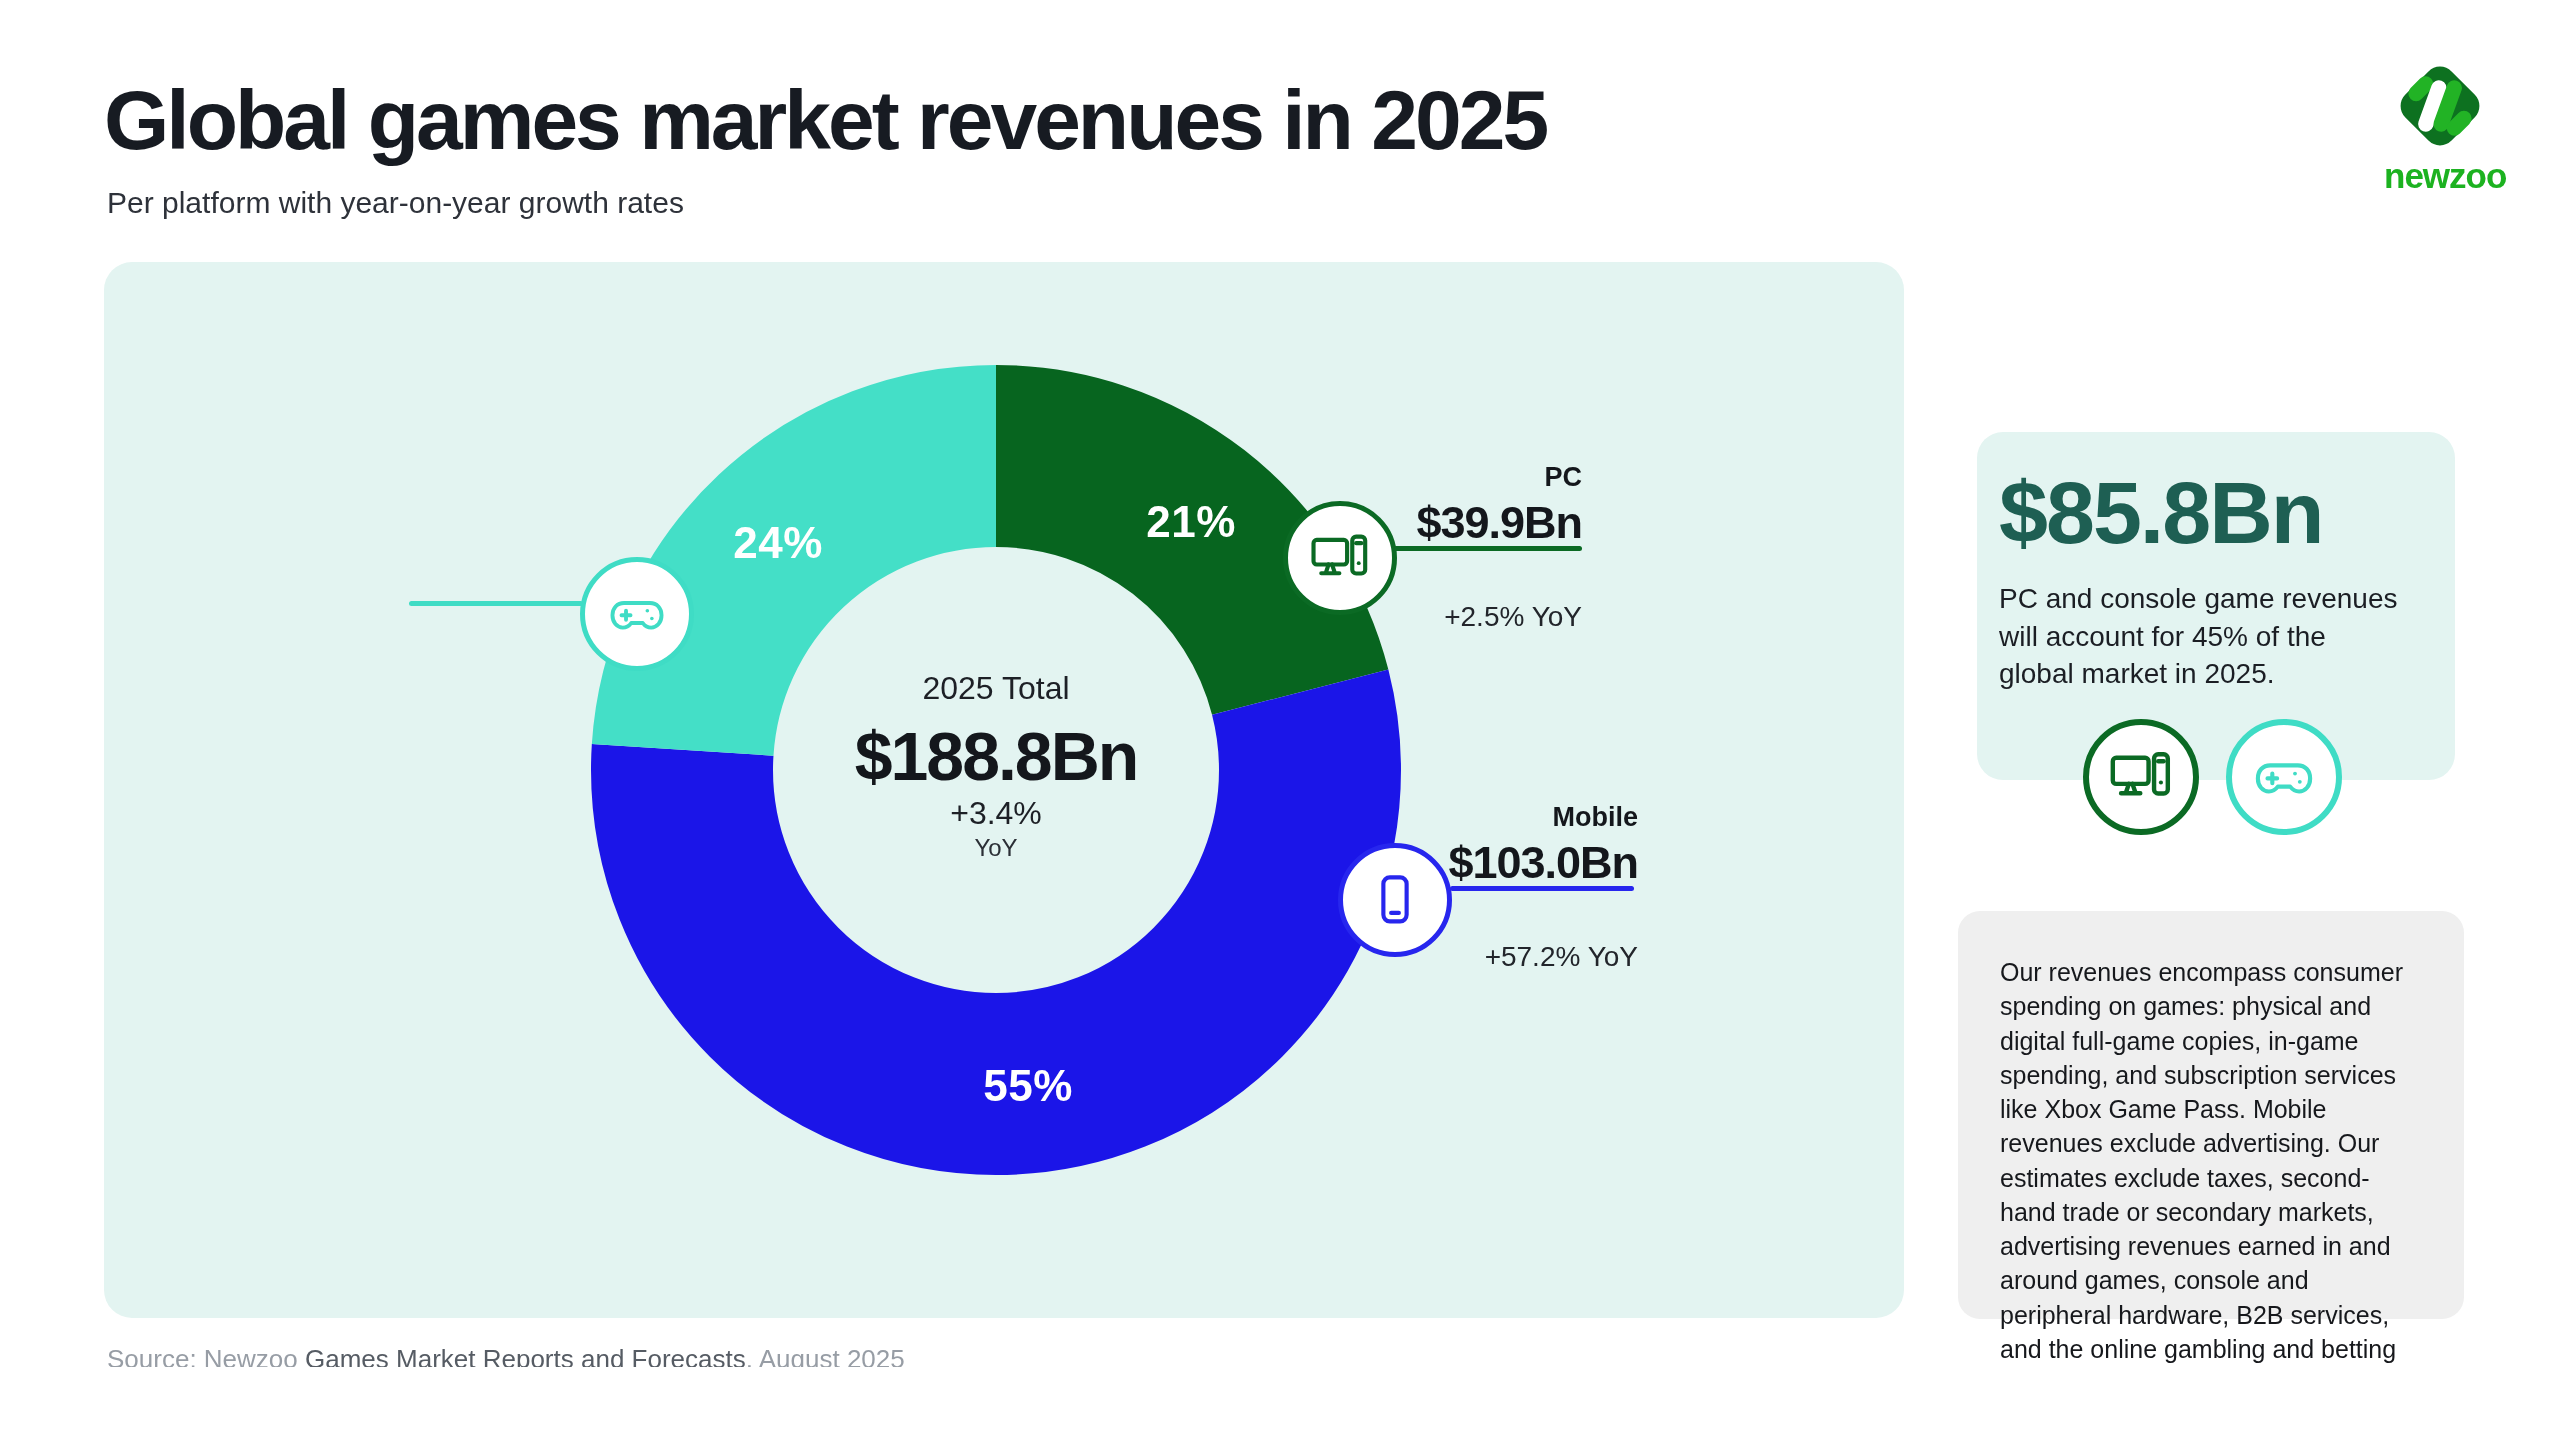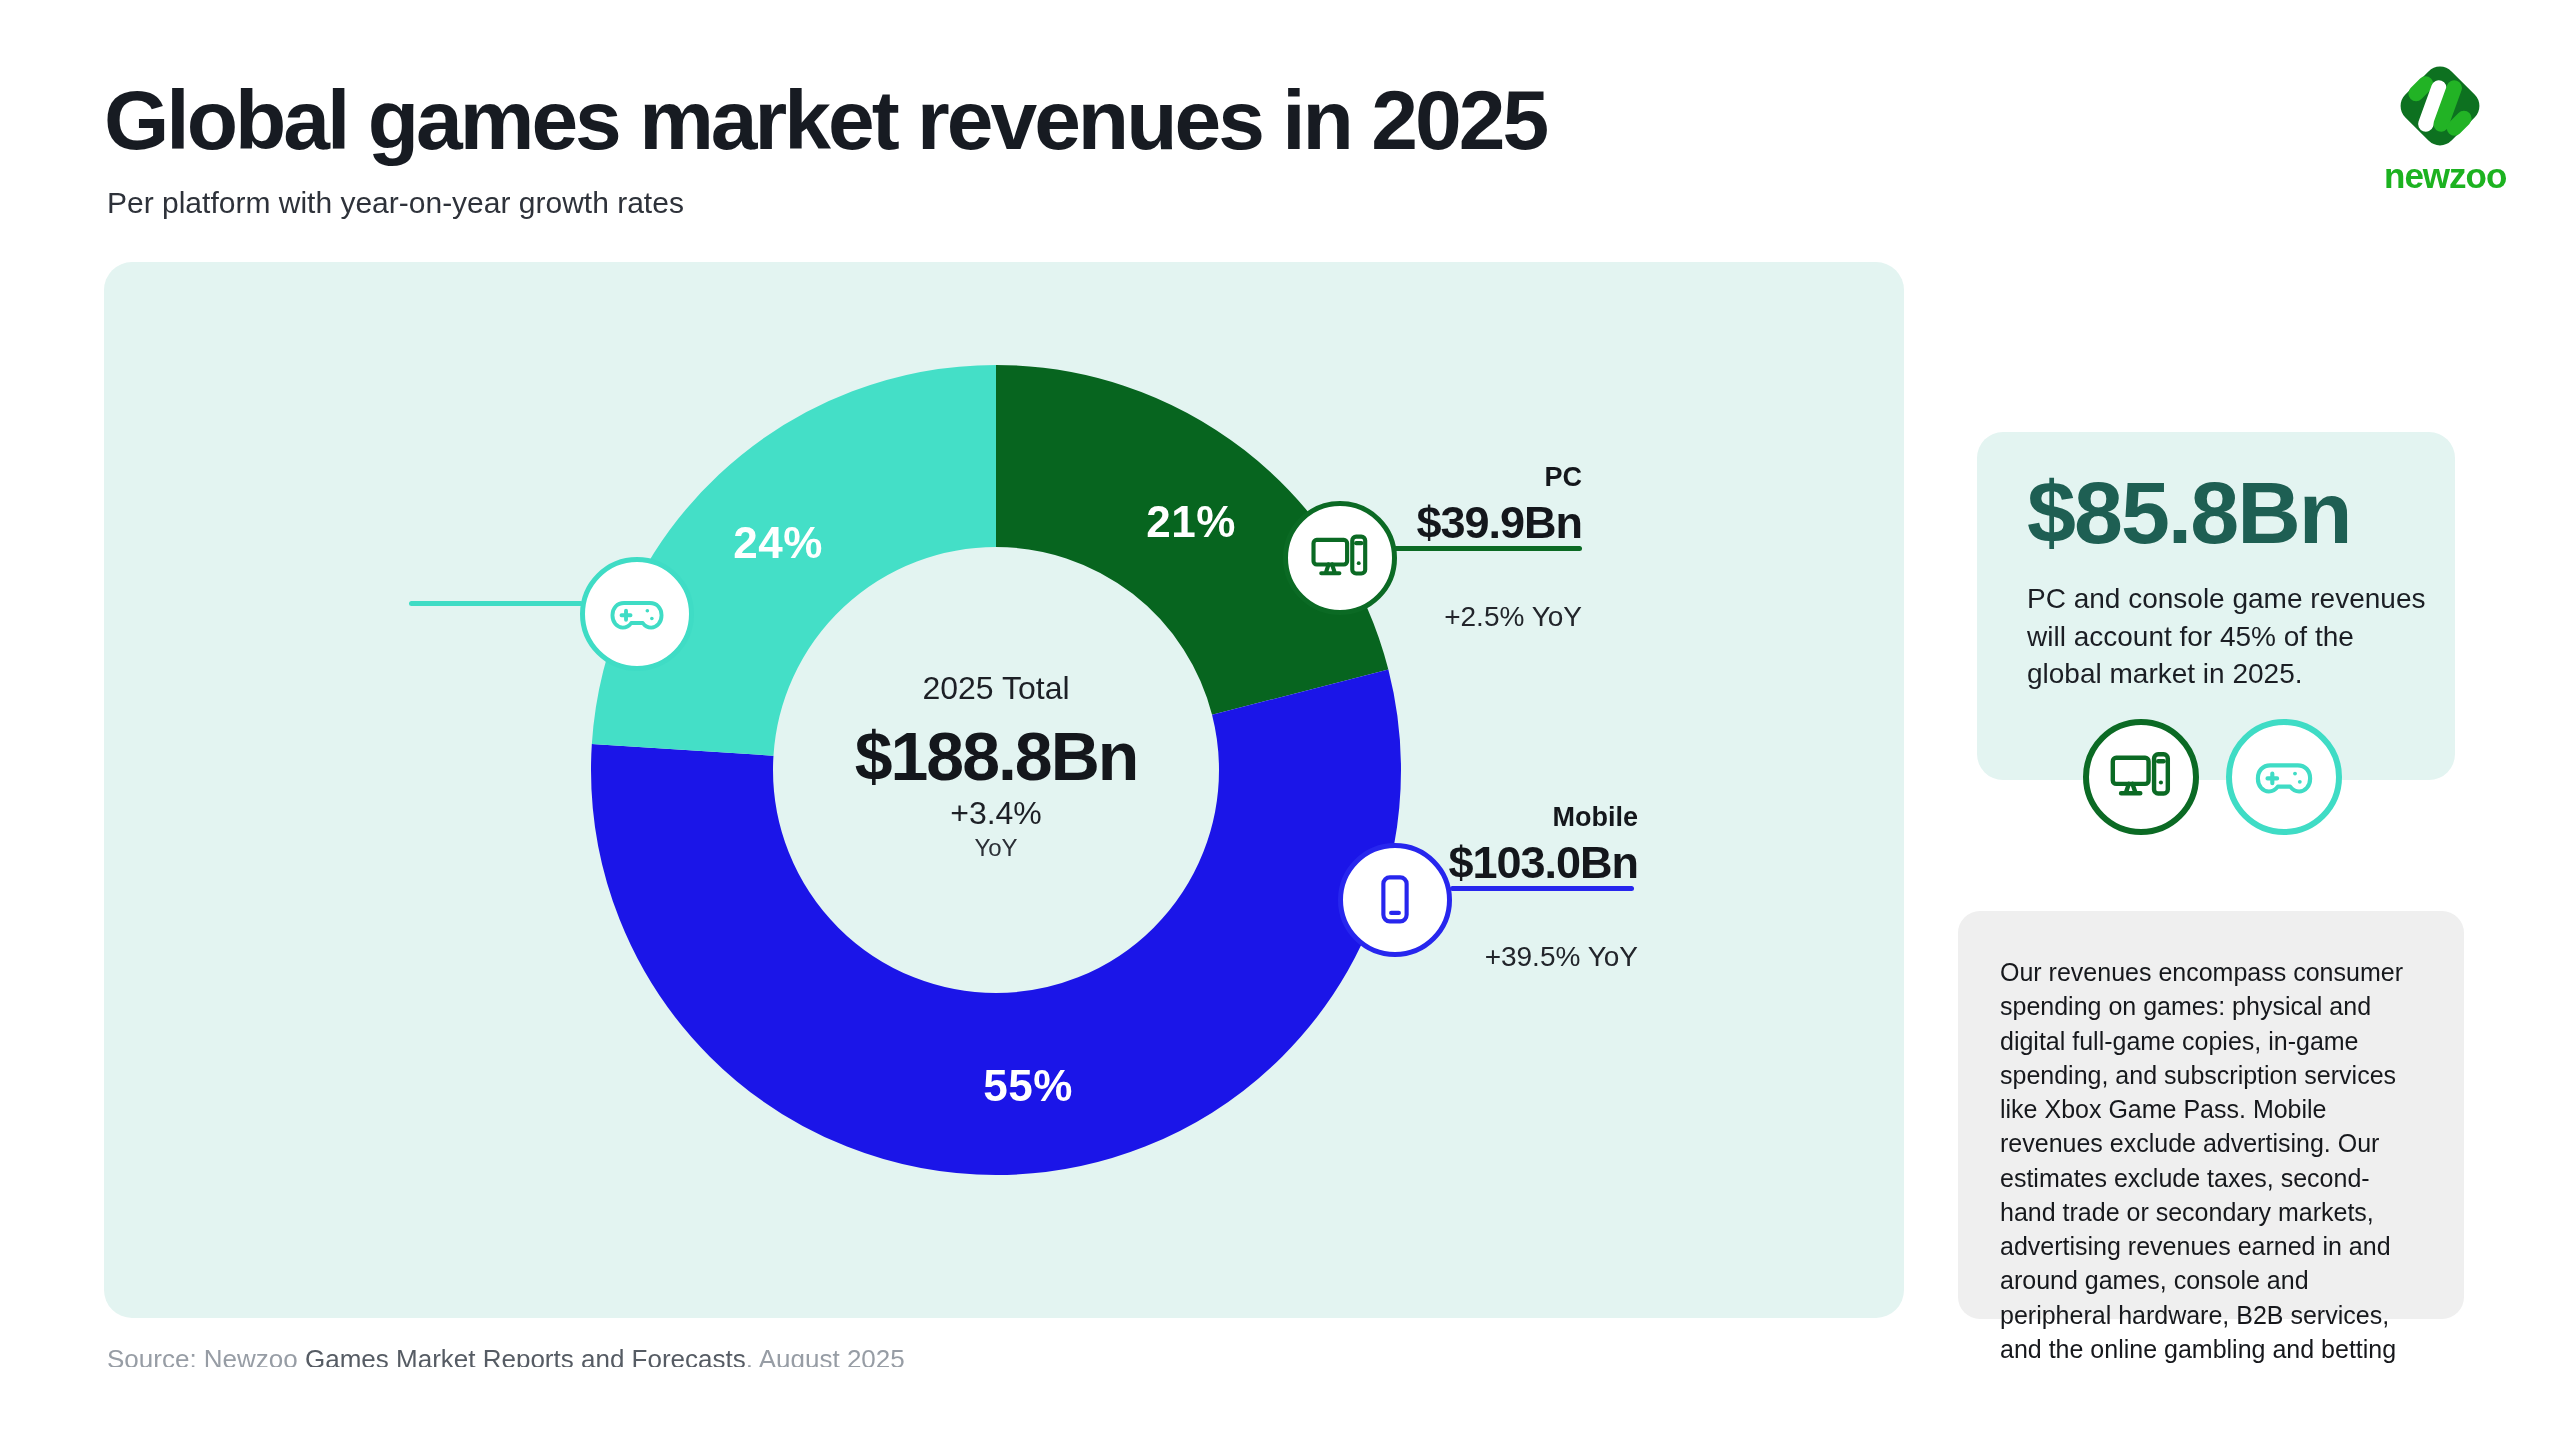--- a/index.html
+++ b/index.html
@@ -51,21 +51,21 @@
   .callout .rev { font-size:45px; font-weight:700; letter-spacing:-1px; color:#14171c; margin-top:4px; }
   .callout .yoy { font-size:28px; color:#22252b; }
   .co-console { left:409px; top:514px; text-align:left; }
   .co-console .yoy { margin-top:56px; }
   .co-pc { right:978px; top:462px; text-align:right; }
   .co-pc .yoy { margin-top:52px; }
   .co-mobile { right:922px; top:802px; text-align:right; }
   .co-mobile .yoy { margin-top:52px; }
 
   
-  .highlight-panel { position:absolute; left:1977px; top:432px; width:478px; height:348px; background:#e3f4f1; border-radius:26px; padding:30px 50px; }
+  .highlight-panel { position:absolute; left:1977px; top:432px; width:478px; height:348px; background:#e3f4f1; border-radius:26px; padding:30px 22px; }
   .hl-value { font-size:88px; font-weight:800; letter-spacing:-2px; color:#1e5f53; }
   .hl-text { margin-top:16px; font-size:28px; line-height:1.34; color:#1b1e24; width:408px; }
 
   .badge { position:absolute; width:116px; height:116px; border-radius:50%; background:#ffffff; display:flex; align-items:center; justify-content:center; }
   .badge-pc { left:2083px; top:719px; border:6px solid #0b6a24; }
   .badge-console { left:2226px; top:719px; border:6px solid #3fdcc5; }
 
   .note-panel { position:absolute; left:1958px; top:911px; width:506px; height:408px; background:#efefef; border-radius:22px; padding:44px 42px; }
   .note-panel p { font-size:25px; line-height:1.37; color:#16181c; }
 
@@ -144,21 +144,21 @@
   <div class="conn conn-mobile"></div>
 
   <div class="callout co-pc">
     <div class="plat">PC</div>
     <div class="rev">$39.9Bn</div>
     <div class="yoy">+2.5% YoY</div>
   </div>
   <div class="callout co-mobile">
     <div class="plat">Mobile</div>
     <div class="rev">$103.0Bn</div>
-    <div class="yoy">+39.5% YoY</div>
+    <div class="yoy">+57.2% YoY</div>
   </div>
 
   <div class="highlight-panel">
     <div class="hl-value">$85.8Bn</div>
     <p class="hl-text">PC and console game revenues will account for 45% of the global market in 2025.</p>
   </div>
   <div class="badge badge-pc">
     <svg width="66" height="66" viewBox="0 0 48 48" fill="none" stroke="#0b6a24" stroke-width="3.2" stroke-linecap="round" stroke-linejoin="round">
       <rect x="3.5" y="10" width="26" height="19" rx="2.5"></rect>
       <path d="M13 35.5 l2.2 -6.5 M20 35.5 l-2.2 -6.5 M9.5 35.8 h14"></path>

